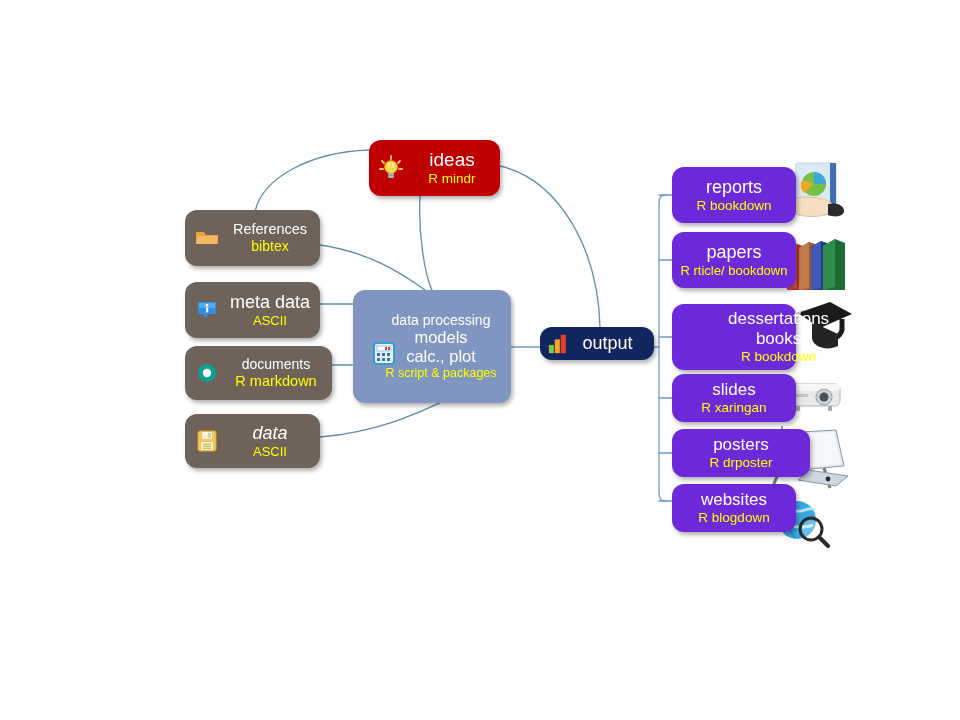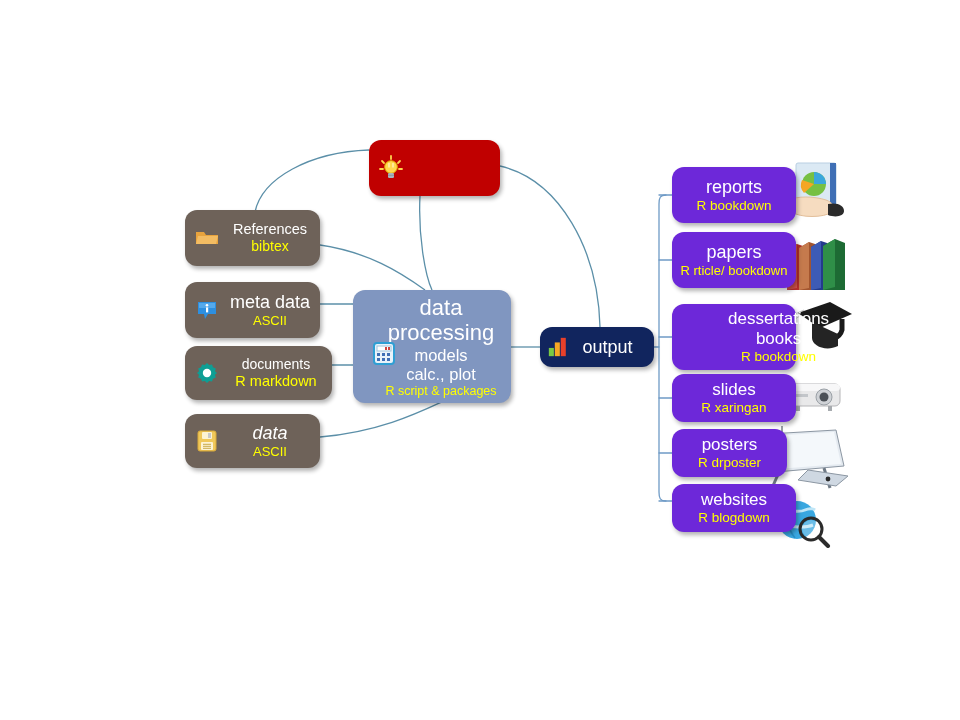--- a/index.html
+++ b/index.html
@@ -147,20 +147,24 @@
             <path d="M4,6 L6,8"></path>
             <path d="M22,6 L20,8"></path>
           <path d="M2,14 L5,14"></path>
             <path d="M24,14 L21,14"></path>
         </g>
         <circle cx="13" cy="12" r="6.3" fill="#ffd84d" stroke="#e0a800" stroke-width="1"></circle>
         <path d="M11,12.5 L11,8 M15,12.5 L15,8" stroke="#fff6c9" stroke-width="1.2" fill="none"></path>
         <rect x="10" y="18" width="6" height="5" rx="1.2" fill="#a9b4bd"></rect>
         <rect x="10" y="19.8" width="6" height="1" fill="#8e989f"></rect>
       </svg>
+    </span>
+    <span class="txt">
+      <span class="l1" style="font-size:19px;">ideas</span>
+      <span class="l2" style="font-size:13.5px;">R mindr</span>
     </span>
   </div>
 
   <div class="node n-grey" style="left:185px;top:210px;width:135px;height:56px;z-index:4">
     <span class="ico">
       <svg viewBox="0 0 26 26" width="26" height="26">
         <path d="M2,7 L10,7 L12,10 L24,10 L24,19 L2,19 Z" fill="#e8a33d"></path>
         <path d="M4,11 L24,11 L22,19 L2,19 Z" fill="#f3bc63"></path>
       </svg>
     </span>
@@ -229,28 +233,28 @@
           <rect x="6" y="13" width="3" height="3"></rect>
             <rect x="11" y="13" width="3" height="3"></rect>
           <rect x="16" y="13" width="3" height="3"></rect>
           <rect x="6" y="18" width="3" height="3"></rect>
             <rect x="11" y="18" width="3" height="3"></rect>
           <rect x="16" y="18" width="3" height="3"></rect>
         </g>
       </svg>
     </span>
     <span class="txt" style="padding-left:24px;">
-      <span class="l1" style="font-size:22px;">data processing</span>
+      <span class="l1" style="font-size:14px;">data processing</span>
       <span class="l1" style="font-size:16.5px;">models</span>
       <span class="l1" style="font-size:16.5px;">calc., plot</span>
       <span class="l2" style="font-size:12.5px;">R script &amp; packages</span>
     </span>
   </div>
 
-  <div class="node n-output" style="left:540px;top:327px;width:114px;height:40px;z-index:4">
+  <div class="node n-output" style="left:540px;top:327px;width:114px;height:33px;z-index:4">
     <span class="ico" style="margin-left:7px;width:22px;flex:0 0 22px;">
       <svg viewBox="0 0 24 24" width="22" height="22">
         <rect x="2" y="13" width="5.5" height="9" fill="#7ac943"></rect>
         <rect x="8.5" y="7" width="5.5" height="15" fill="#f7a823"></rect>
         <rect x="15" y="2" width="5.5" height="20" fill="#e8402a"></rect>
       </svg>
     </span>
     <span class="txt" style="padding-right:14px;">
       <span class="l1" style="font-size:18px;">output</span>
     </span>
@@ -278,21 +282,21 @@
     </span>
   </div>
 
   <div class="node n-green" style="left:672px;top:374px;width:124px;height:48px;z-index:4">
     <span class="txt">
       <span class="l1" style="font-size:17px;">slides</span>
       <span class="l2" style="font-size:13.5px;">R xaringan</span>
     </span>
   </div>
 
-  <div class="node n-green" style="left:672px;top:429px;width:115px;height:48px;z-index:4">
+  <div class="node n-green" style="left:672px;top:429px;width:138px;height:48px;z-index:4">
     <span class="txt">
       <span class="l1" style="font-size:17px;">posters</span>
       <span class="l2" style="font-size:13.5px;">R drposter</span>
     </span>
   </div>
 
   <div class="node n-green" style="left:672px;top:484px;width:124px;height:48px;z-index:4">
     <span class="txt">
       <span class="l1" style="font-size:17px;">websites</span>
       <span class="l2" style="font-size:13.5px;">R blogdown</span>

